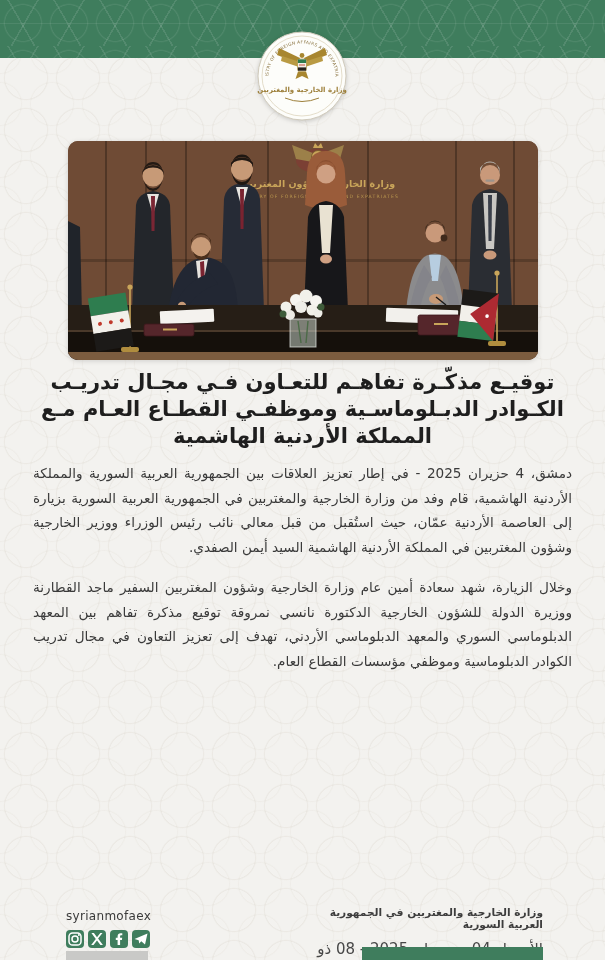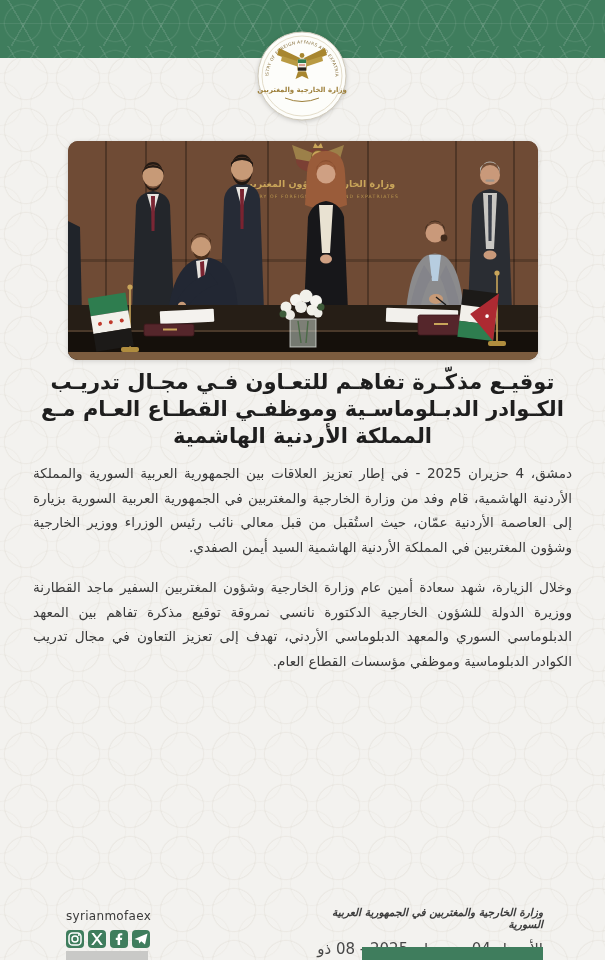--- a/index.html
+++ b/index.html
@@ -38,21 +38,21 @@
   .body-text{
     position:absolute;top:461px;left:33px;right:33px;direction:rtl;
     font-size:13.6px;line-height:24.5px;color:#3a3a3a;text-align:justify;
   }
   .body-text p{margin:0 0 16px 0;}
   .footer-handle{position:absolute;left:66px;top:909px;font-size:12px;letter-spacing:.3px;color:#3a3a3a;}
   .footer-icons{position:absolute;left:66px;top:930px;display:flex;gap:4px;}
   .icn{display:flex;align-items:center;justify-content:center;width:18px;height:18px;border-radius:4px;background:#3f7d5d;cursor:pointer;}
   .graybar{position:absolute;left:66px;top:951px;width:82px;height:9px;background:#c9c9c7;}
   .footer-right{position:absolute;right:62px;top:906px;width:240px;direction:rtl;text-align:right;}
-  .footer-right .min{font-size:10.6px;font-weight:bold;color:#3d3d3d;font-style:italic;}
+  .footer-right .min{font-size:10.6px;font-weight:bold;color:#3d3d3d;}
   .footer-right .date{font-size:15px;color:#474747;margin-top:10px;}
   .greenbar{position:absolute;left:362px;top:947px;width:181px;height:13px;background:#3f7d5d;}
 </style>
 </head>
 <body>
 
 <div class="page">
 
   <div class="band"></div>
 

